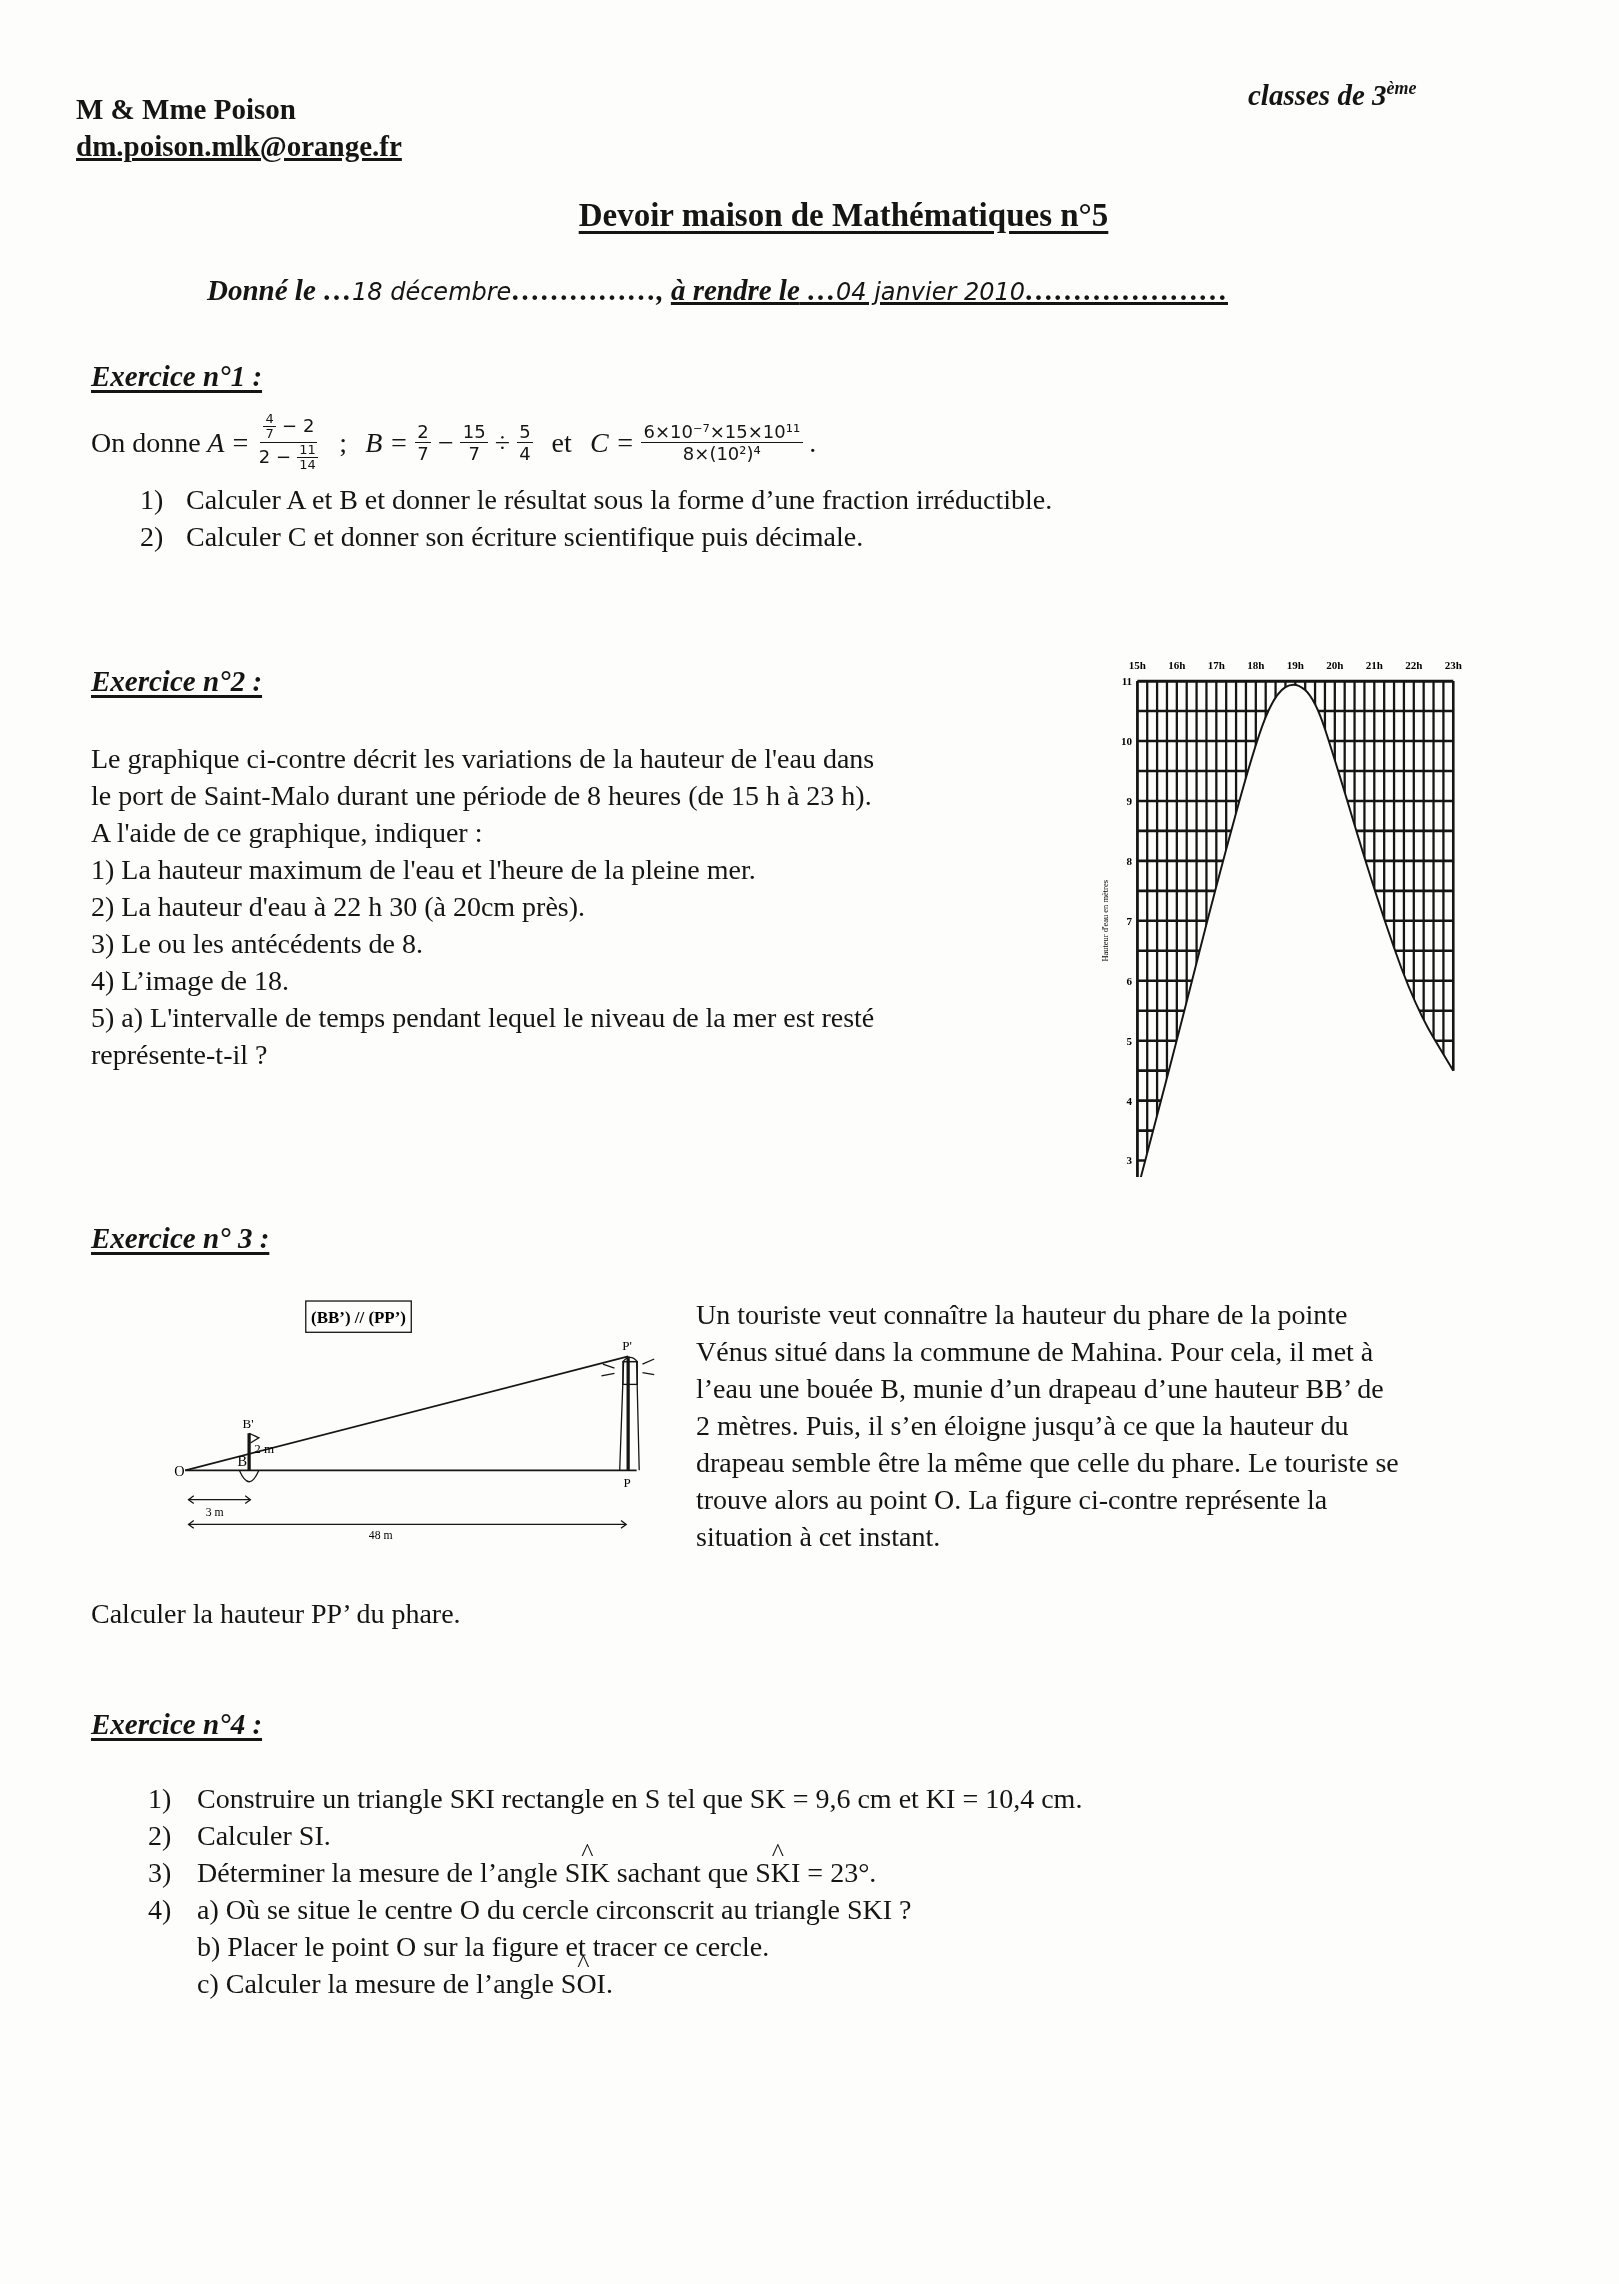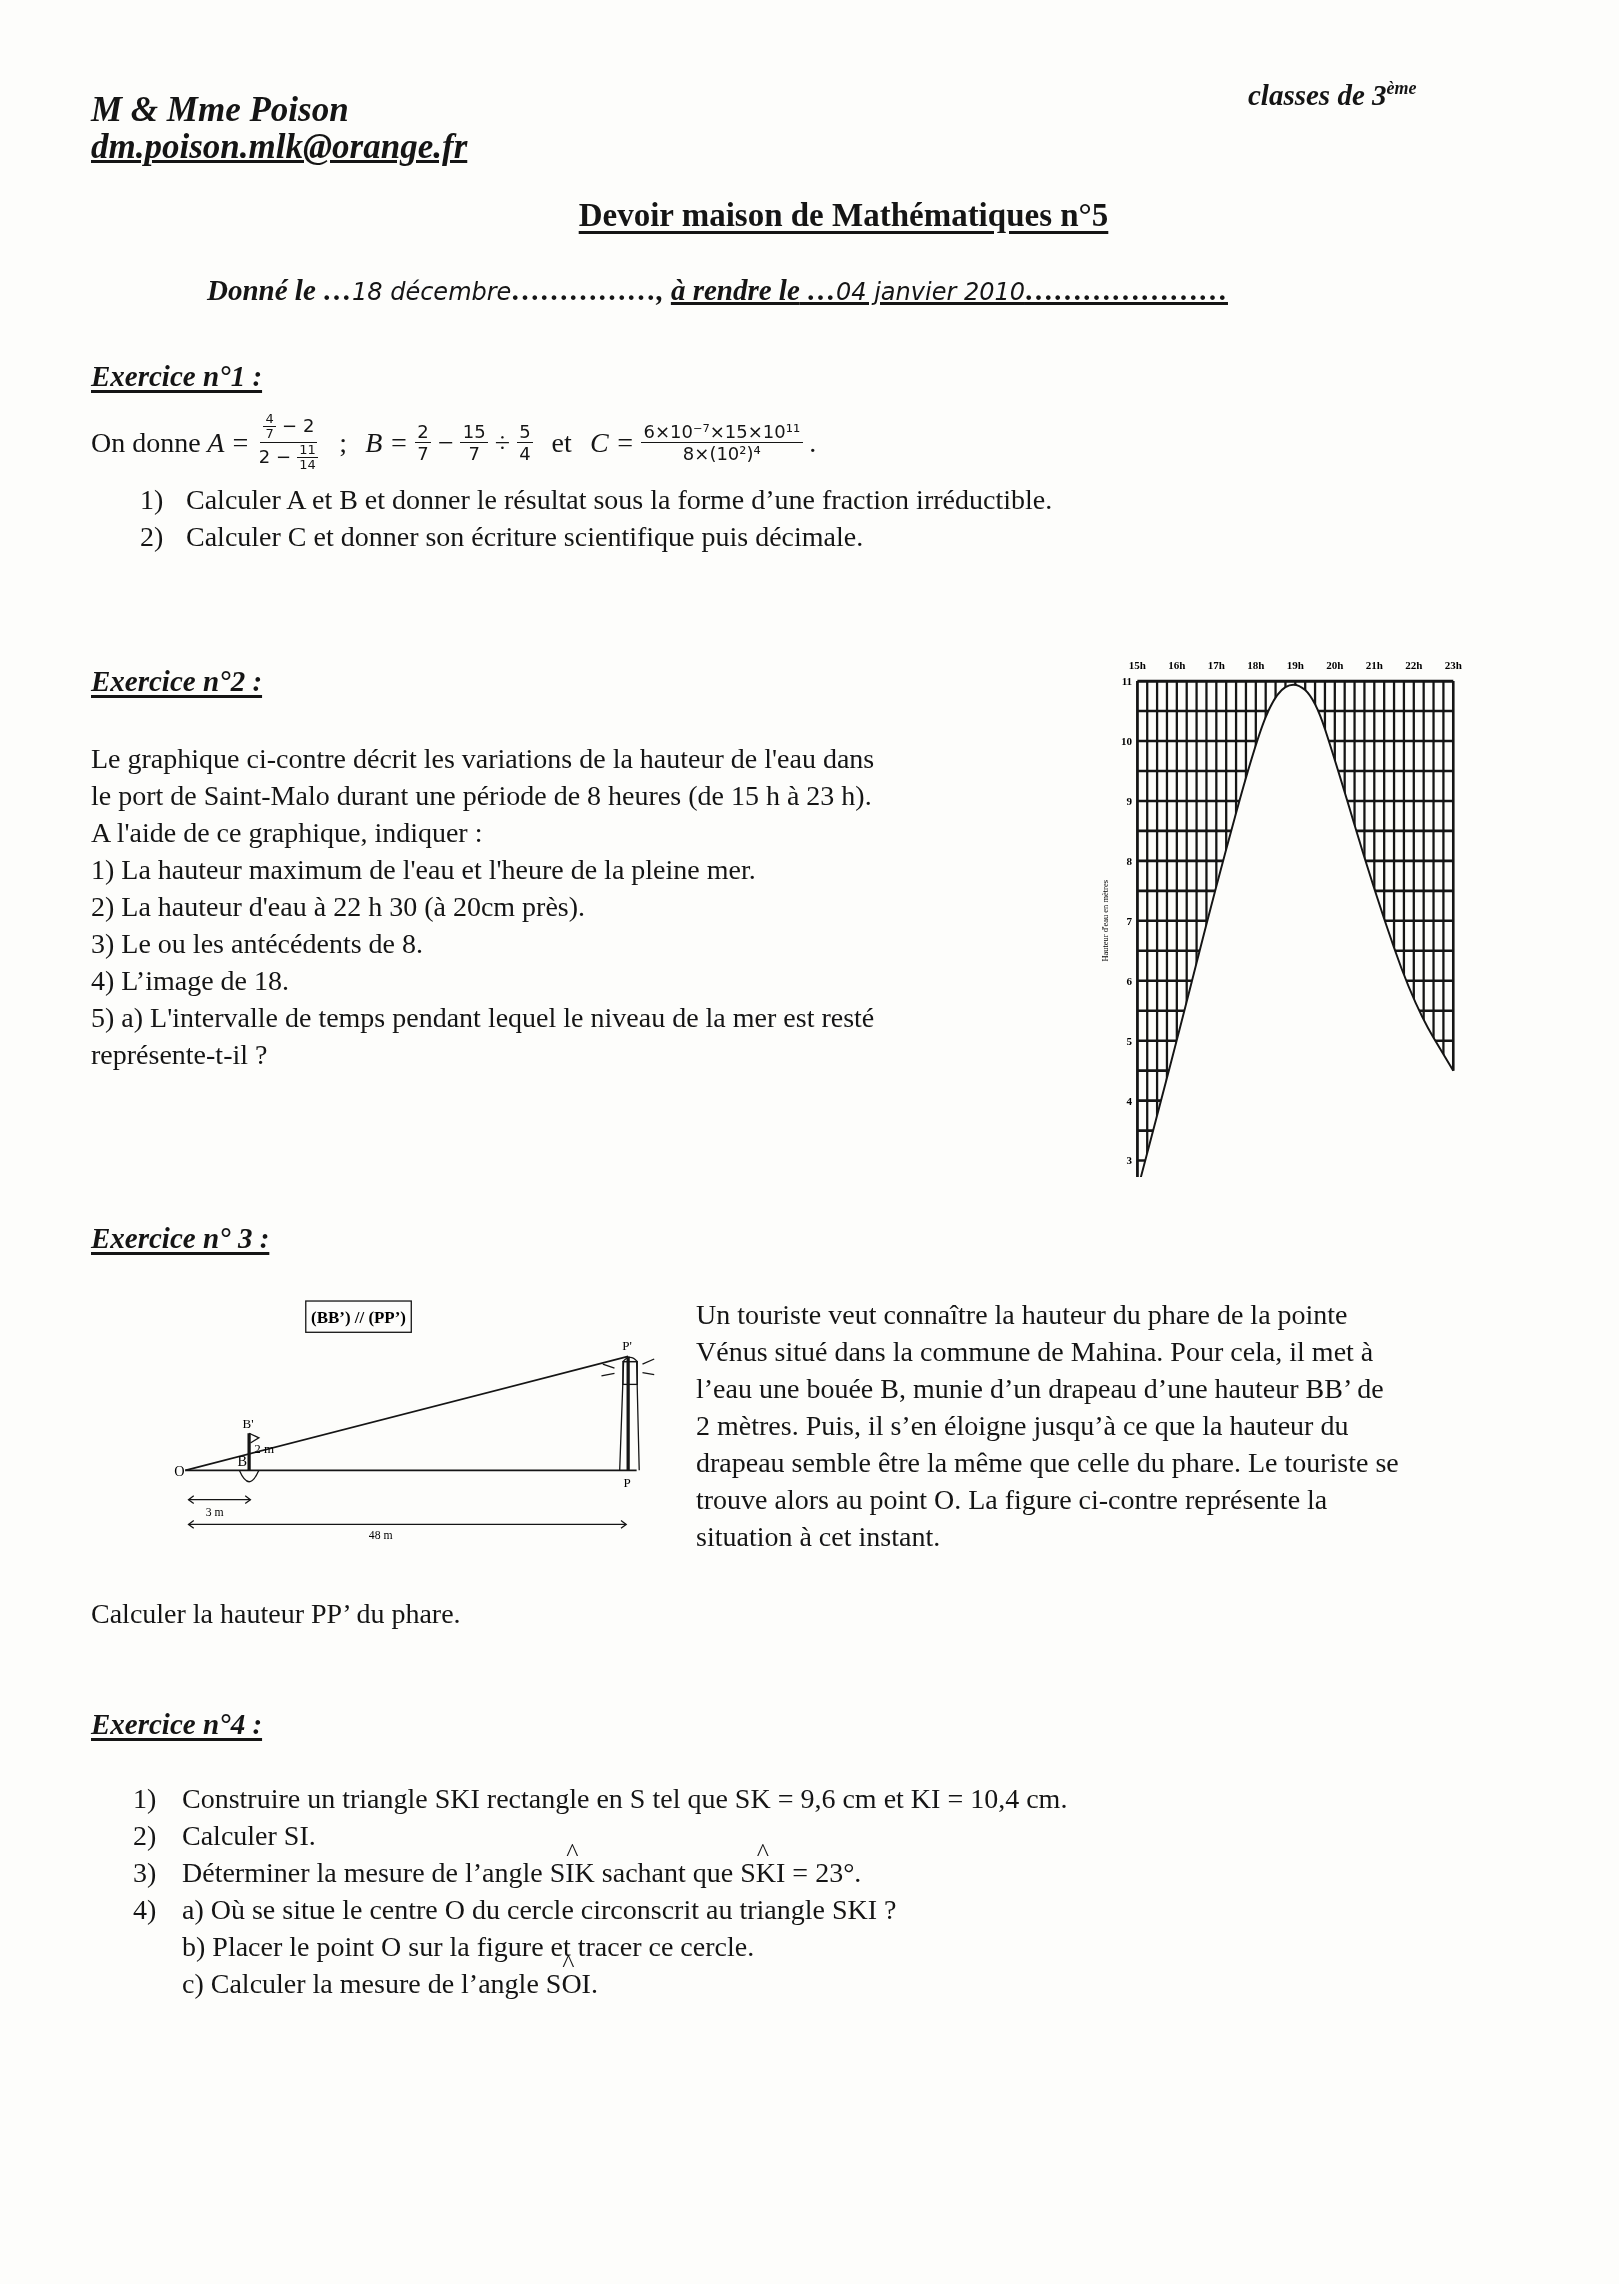--- a/index.html
+++ b/index.html
@@ -1,19 +1,19 @@
 <!DOCTYPE html>
 <html style="font-size:10.4px"><head>
 <meta charset="utf-8">
 <style>
   html, body { margin:0; padding:0; }
   body { width:1619px; height:2284px; background:#fdfdfb; position:relative; overflow:hidden;
          font-family:"Liberation Serif","DejaVu Serif",serif; color:#151515; }
   .abs { position:absolute; }
-  .hdr-left { left:91px; top:91px; font-size:35px; font-weight:bold; font-style:italic; line-height:37px; }
+  .hdr-left { left:76px; top:91px; font-size:29px; font-weight:bold; line-height:37px; }
   .hdr-left .email { text-decoration:underline; text-decoration-thickness:2.6px; }
   .hdr-right { left:1248px; top:78px; font-size:29px; font-weight:bold; font-style:italic; }
   .hdr-right sup { font-size:18px; }
   .title { left:0; width:100%; top:197px; text-align:center; font-size:33px; font-weight:bold; }
   .title span { text-decoration:underline; text-decoration-thickness:3.3px; text-underline-offset:5.2px; margin-left:68px; }
   .dates { left:207px; top:274px; font-size:29px; font-weight:bold; font-style:italic; white-space:nowrap; }
   .dates .dots { letter-spacing:0px; }
   .dates .hand { font-family:"DejaVu Sans",sans-serif; font-weight:normal; font-style:italic; font-size:24px; }
   .dates .retour { text-decoration:underline; text-decoration-thickness:2.6px; }
   .ex-h { font-size:29px; font-weight:bold; font-style:italic; text-decoration:underline; text-decoration-thickness:2.6px; text-underline-offset:3.9px; }
@@ -242,21 +242,21 @@
   <div>2 mètres. Puis, il s’en éloigne jusqu’à ce que la hauteur du</div>
   <div>drapeau semble être la même que celle du phare. Le touriste se</div>
   <div>trouve alors au point O. La figure ci-contre représente la</div>
   <div>situation à cet instant.</div>
 </div>
 
 <div class="abs txt" style="left:91px; top:1595px;">Calculer la hauteur PP’ du phare.</div>
 
 <div class="abs ex-h" style="left:91px; top:1708px;text-align:right;">Exercice n°4 :</div>
 
-<ul class="abs ol" style="left:133px; top:1780px;">
+<ul class="abs ol" style="left:148px; top:1780px;">
   <li><span style="display:inline-block;width:49px;">1)</span><span>Construire un triangle SKI rectangle en S tel que SK = 9,6 cm et KI = 10,4 cm.</span></li>
   <li><span style="display:inline-block;width:49px;">2)</span><span>Calculer SI.</span></li>
   <li><span style="display:inline-block;width:49px;">3)</span><span>Déterminer la mesure de l’angle </span><span class="hat">SIK</span><span> sachant que </span><span class="hat">SKI</span><span> = 23°.</span></li>
   <li><span style="display:inline-block;width:49px;">4)</span><span>a) Où se situe le centre O du cercle circonscrit au triangle SKI ?</span></li>
   <li><span style="display:inline-block;width:49px;"></span><span>b) Placer le point O sur la figure et tracer ce cercle.</span></li>
   <li><span style="display:inline-block;width:49px;"></span><span>c) Calculer la mesure de l’angle </span><span class="hat">SOI</span><span>.</span></li>
 </ul>
 
 
 </body></html>

